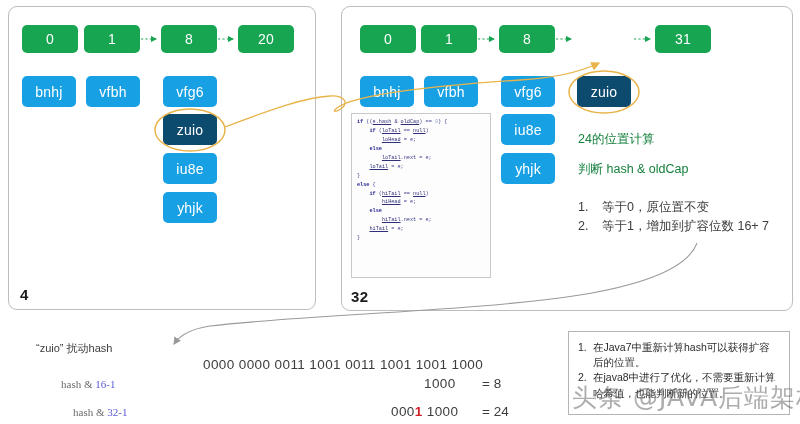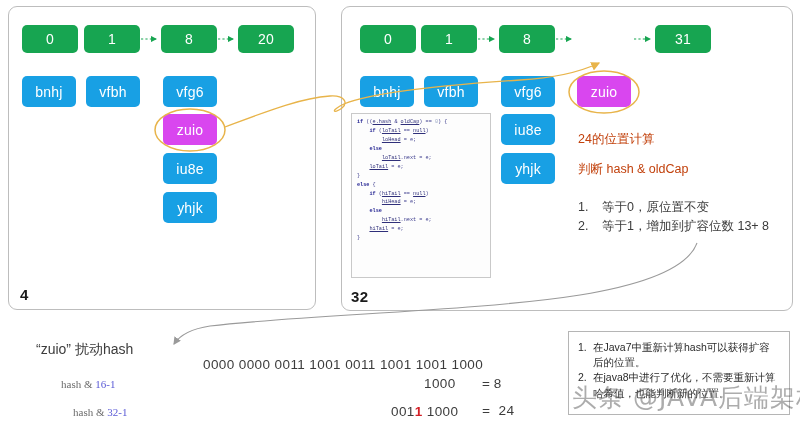--- a/index.html
+++ b/index.html
@@ -38,21 +38,21 @@
     color:#ffffff;
     display:flex;
     align-items:center;
     justify-content:center;
     font-size:14px;
     letter-spacing:.2px;
     box-sizing:border-box;
   }
   .chip.green{background:#17a551;}
   .chip.blue{background:#18a0e4;}
-  .chip.orange{background:#d946ef;text-align:center;}
+  .chip.orange{background:#0c4a6e;text-align:center;}
 
   .bucket{width:56px;height:28px;}
   .valbox{width:54px;height:31px;}
 
   
   svg.layer{position:absolute;left:0;top:0;width:800px;height:424px;overflow:visible;pointer-events:none;}
 
   
   .codebox{
     position:absolute;
@@ -69,38 +69,38 @@
     white-space:pre;
     overflow:hidden;
   }
   .codebox .kw{color:#1d1d8f;font-weight:bold;}
   .codebox .id{color:#2f2f7a;text-decoration:underline;}
   .codebox .num{color:#9aa7c7;}
 
   
   .note{
     position:absolute;
-    color:#c2410c;
+    color:#15803d;
     font-size:12.5px;
     white-space:nowrap;
   }
   .note-list{
     position:absolute;
     color:#3c3c3c;
     font-size:12.5px;
     line-height:1.55;
     white-space:nowrap;
   }
   .note-list .row{display:flex;}
   .note-list .idx{width:24px;flex:0 0 24px;}
 
   
   .calc-label{
     position:absolute;
-    font-size:14px;
+    font-size:11px;
     color:#3c3c3c;
     white-space:nowrap;
   }
   .calc-mono{
     position:absolute;
     font-family:"Liberation Serif", serif;
     font-size:11px;
     color:#6b6b6b;
     white-space:nowrap;
   }
@@ -196,40 +196,40 @@
   <div class="note" style="left:578px;top:131px;">24的位置计算</div>
   <div class="note" style="left:578px;top:161px;">判断 hash &amp; oldCap</div>
 
   <div class="note-list" style="left:578px;top:198px;">
     <div class="row">
       <span class="idx">1.</span>
       <span>等于0，原位置不变</span>
     </div>
     <div class="row">
       <span class="idx">2.</span>
-      <span>等于1，增加到扩容位数 13+ 8</span>
+      <span>等于1，增加到扩容位数 16+ 7</span>
     </div>
   </div>
 
   <div class="calc-label" style="left:36px;top:341px;">“zuio” 扰动hash</div>
   <div class="bits" style="left:163px;top:357px;margin-left:40px;">0000 0000 0011 1001 0011 1001 1001 1000</div>
 
   <div class="calc-mono" style="left:61px;top:378px;">
     <span>hash &amp; </span><span class="cap">16-1</span>
   </div>
   <div class="bits" style="left:424px;top:376px;">1000</div>
   <div class="eq" style="left:482px;top:376px;">= 8</div>
 
   <div class="calc-mono" style="left:73px;top:406px;">
     <span>hash &amp; </span><span class="cap">32-1</span>
   </div>
   <div class="bits" style="left:391px;top:404px;">
-    <span>001</span><span class="hl">1</span><span> 1000</span>
-  </div>
-  <div class="eq" style="left:482px;top:404px;font-family:Liberation Mono, monospace;">= 24</div>
+    <span>000</span><span class="hl">1</span><span> 1000</span>
+  </div>
+  <div class="eq" style="left:482px;top:404px;">= 24</div>
 
   <div id="infobox">
     <div class="li">
       <span class="n">1.</span>
       <span class="t">在Java7中重新计算hash可以获得扩容后的位置。</span>
     </div>
     <div class="li">
       <span class="n">2.</span>
       <span class="t">在java8中进行了优化，不需要重新计算哈希值，也能判断新的位置。</span>
     </div>

